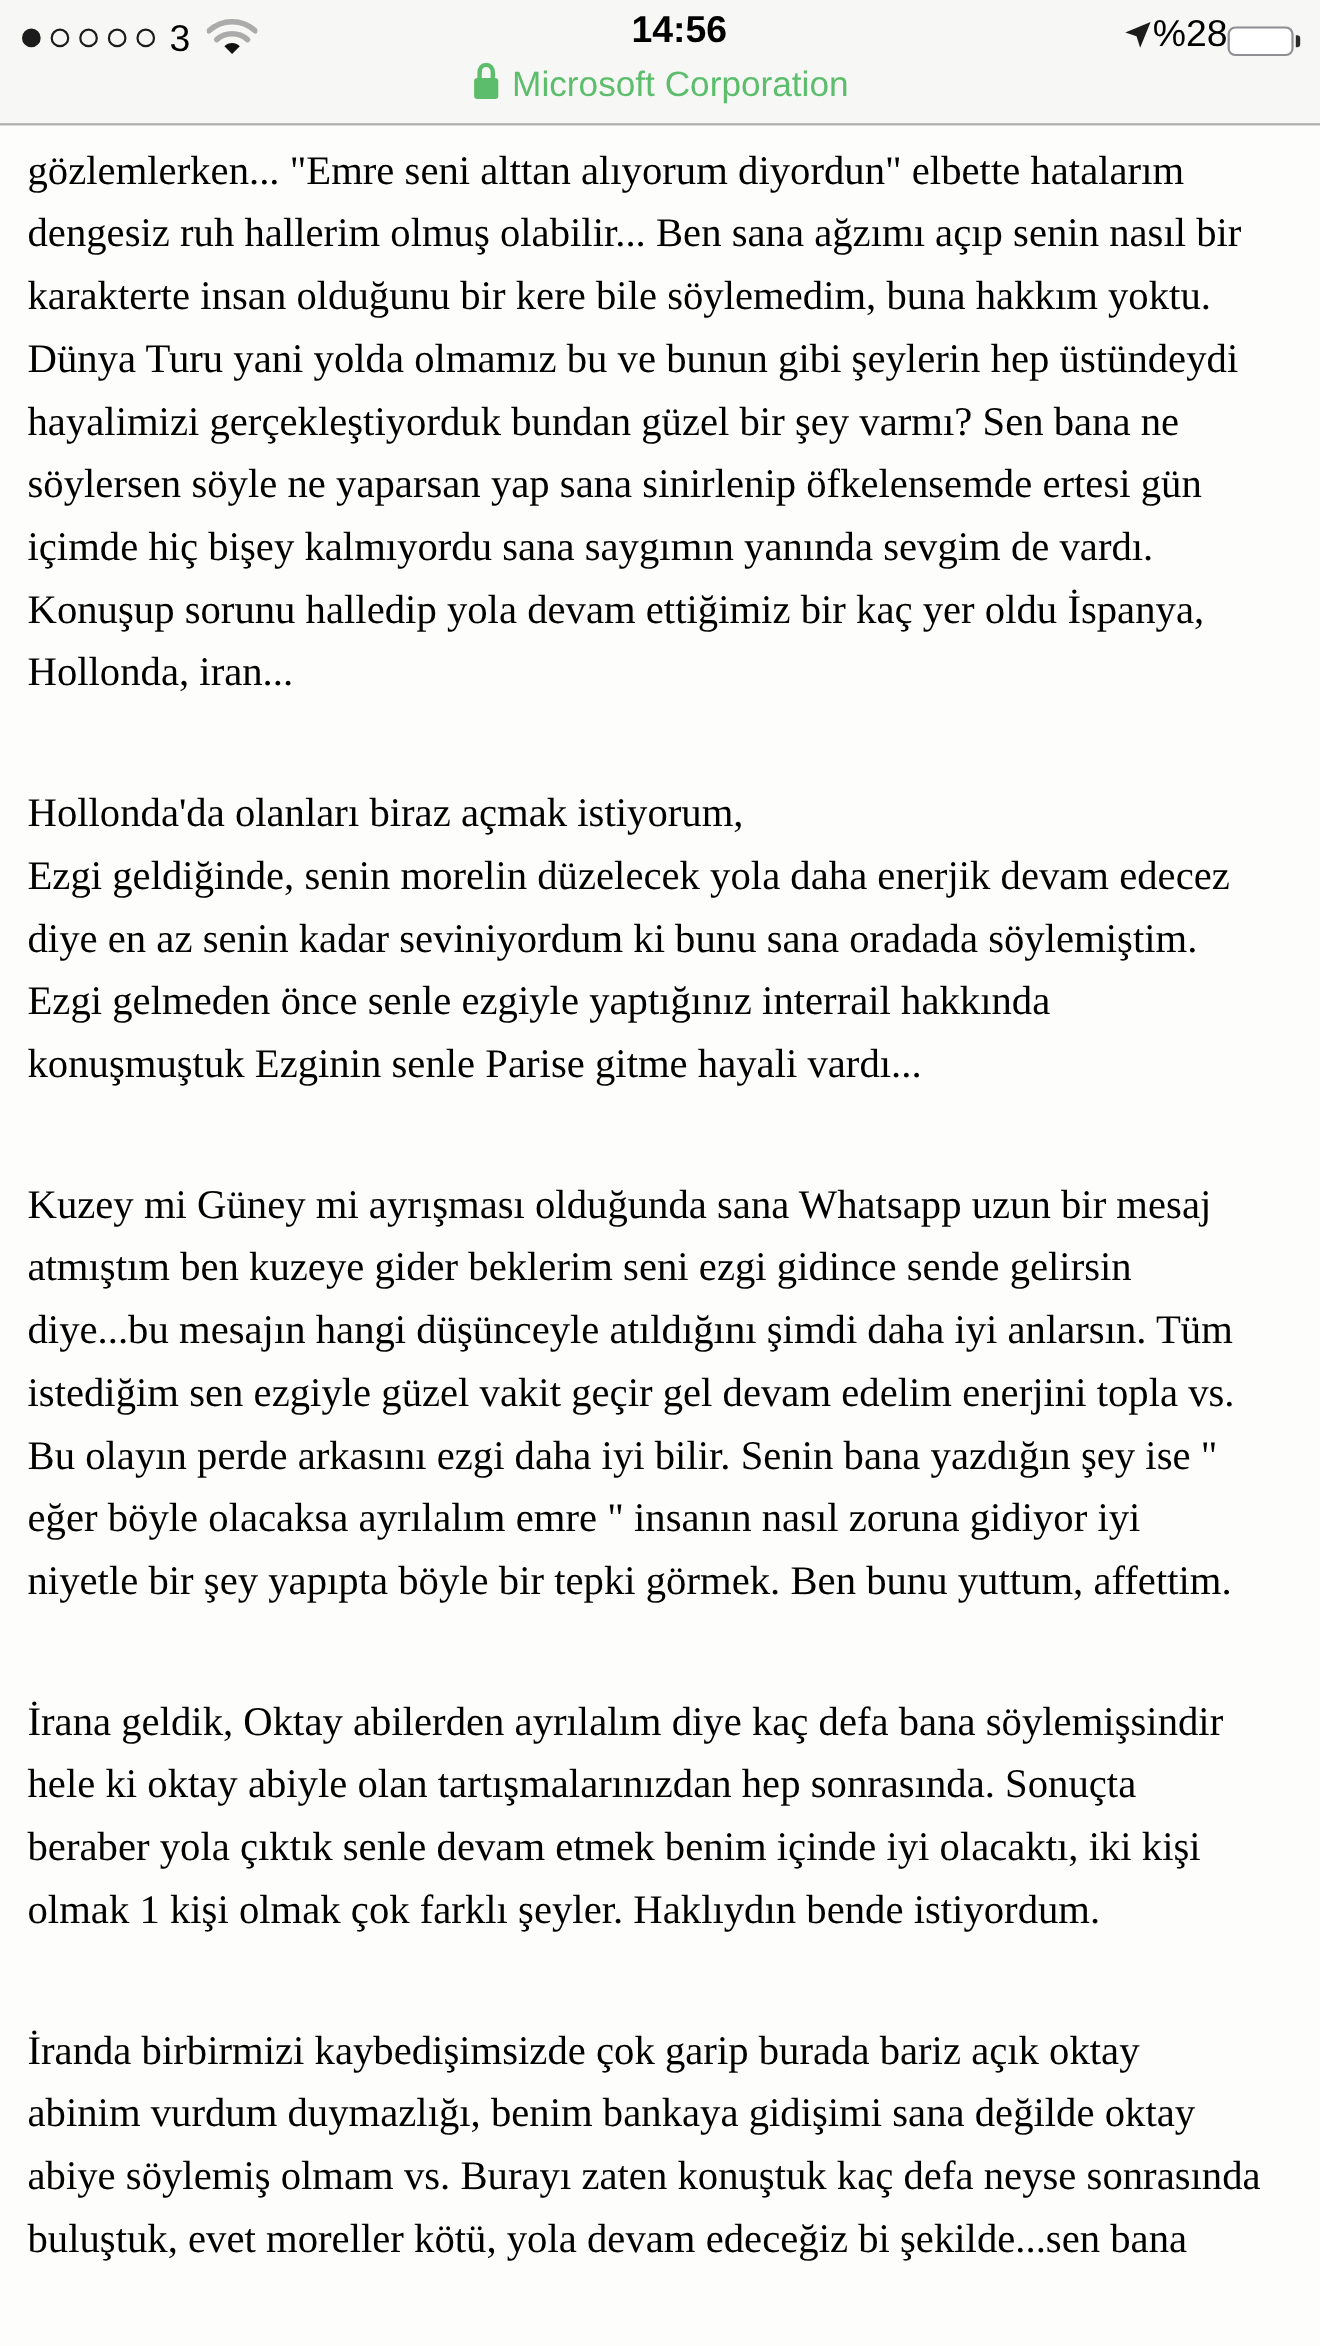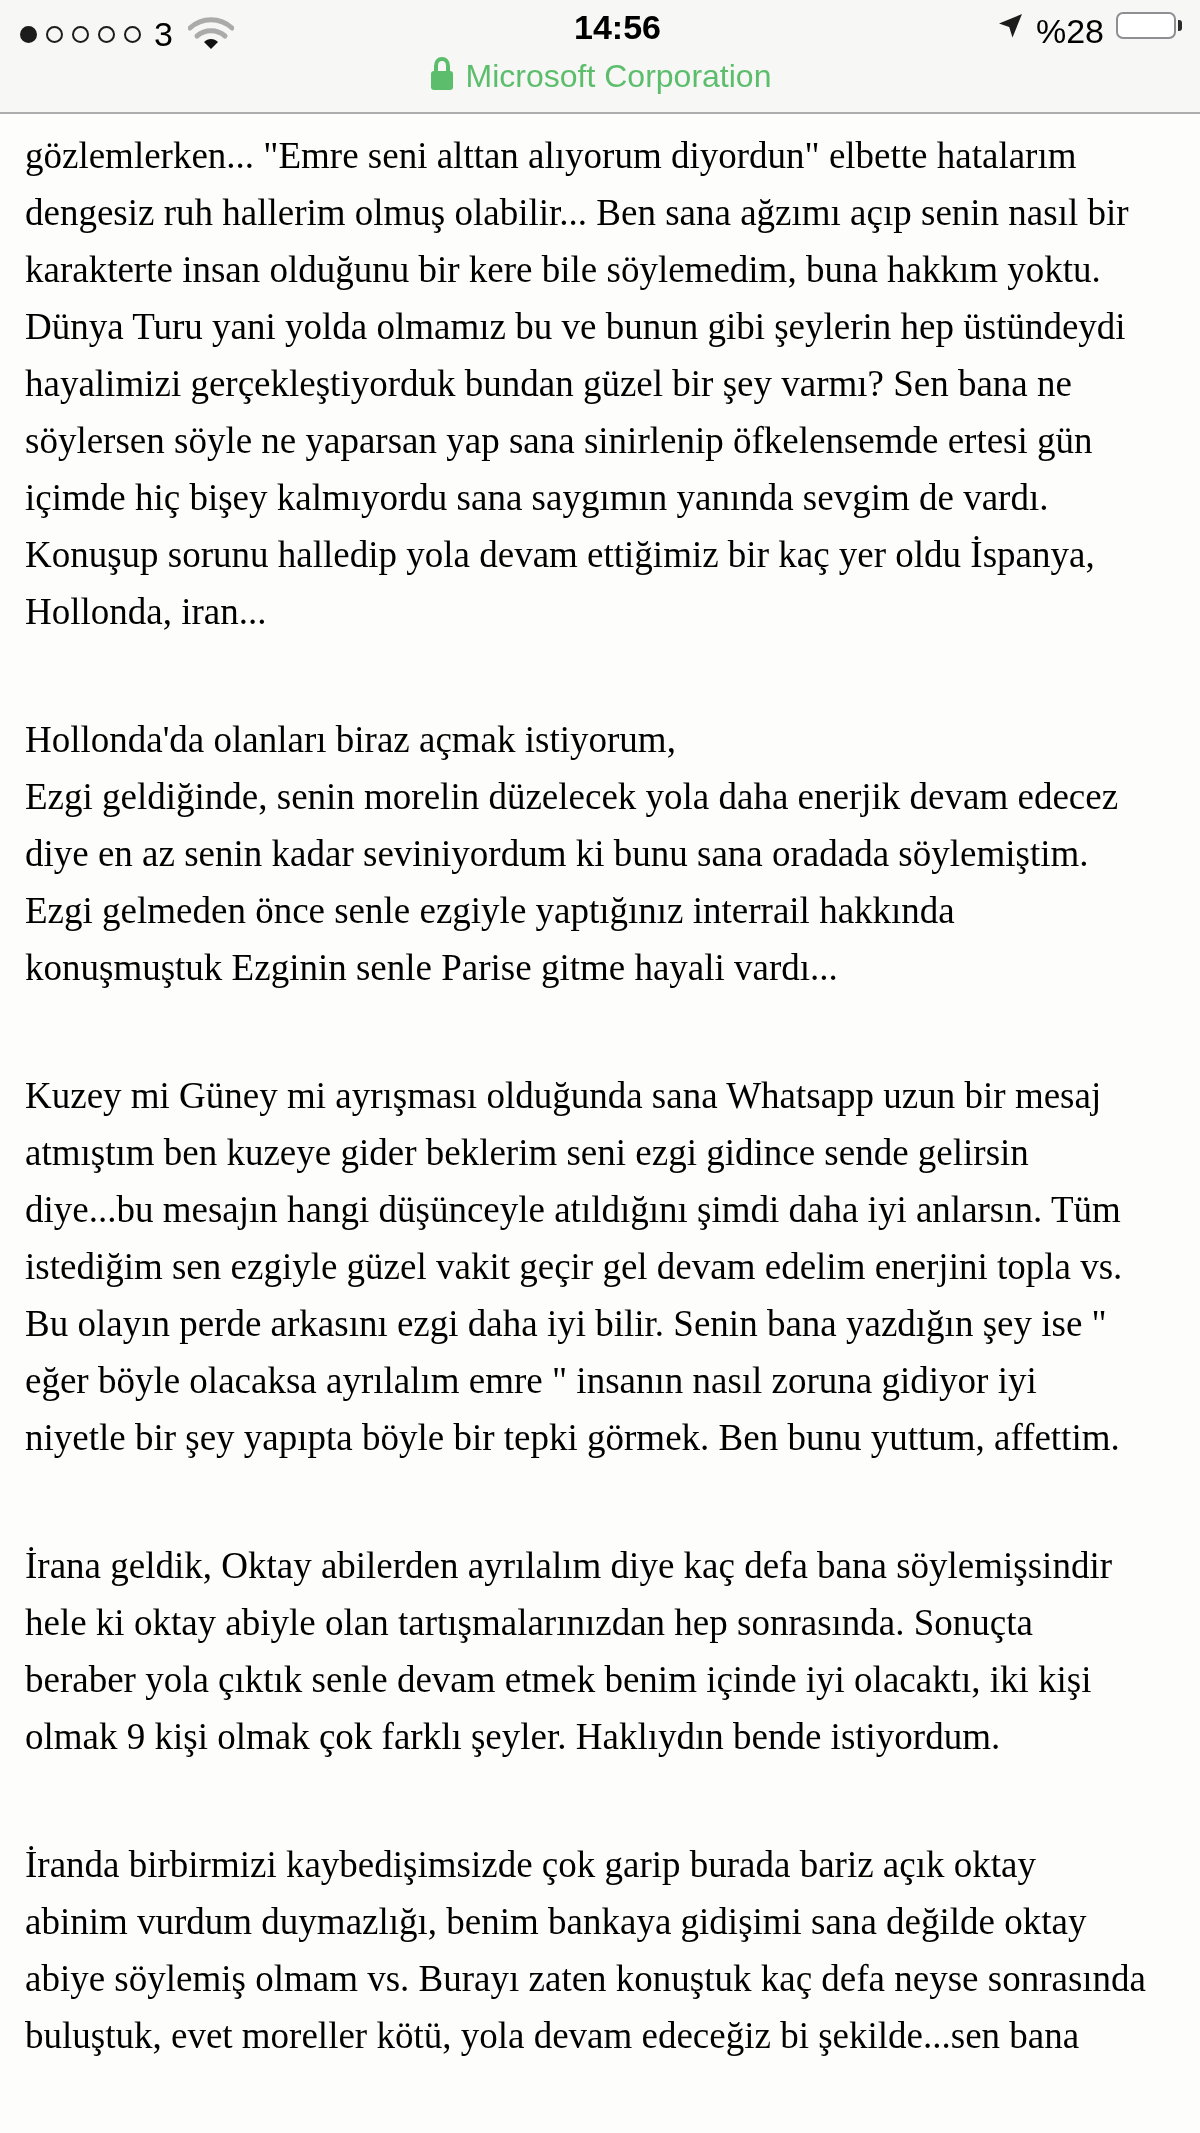--- a/index.html
+++ b/index.html
@@ -55,22 +55,21 @@
     font-weight: 700;
     color: #000;
     margin-left: 35px;
   }
 
   .sb-right {
     position: absolute;
     right: 18px;
     top: 12px;
     display: flex;
-    align-items: flex-start;
-    gap: 12px;
+    align-items: flex-end;
   }
   .batt-label { font-size: 34px; color: #000; }
   .battery { display: flex; align-items: center; }
   .batt-body {
     width: 60px; height: 27px;
     border: 2px solid #8e8e93;
     border-radius: 7px;
     box-sizing: border-box;
     background: #fff;
     padding: 2px;
@@ -185,18 +184,18 @@
     <p class="para">Kuzey mi Güney mi ayrışması olduğunda sana Whatsapp uzun bir mesaj
 atmıştım ben kuzeye gider beklerim seni ezgi gidince sende gelirsin
 diye...bu mesajın hangi düşünceyle atıldığını şimdi daha iyi anlarsın. Tüm
 istediğim sen ezgiyle güzel vakit geçir gel devam edelim enerjini topla vs.
 Bu olayın perde arkasını ezgi daha iyi bilir. Senin bana yazdığın şey ise "
 eğer böyle olacaksa ayrılalım emre " insanın nasıl zoruna gidiyor iyi
 niyetle bir şey yapıpta böyle bir tepki görmek. Ben bunu yuttum, affettim.</p>
     <p class="para">İrana geldik, Oktay abilerden ayrılalım diye kaç defa bana söylemişsindir
 hele ki oktay abiyle olan tartışmalarınızdan hep sonrasında. Sonuçta
 beraber yola çıktık senle devam etmek benim içinde iyi olacaktı, iki kişi
-olmak 9 kişi olmak çok farklı şeyler. Haklıydın bende istiyordum.</p>
+olmak 1 kişi olmak çok farklı şeyler. Haklıydın bende istiyordum.</p>
     <p class="para">İranda birbirmizi kaybedişimsizde çok garip burada bariz açık oktay
 abinim vurdum duymazlığı, benim bankaya gidişimi sana değilde oktay
 abiye söylemiş olmam vs. Burayı zaten konuştuk kaç defa neyse sonrasında
 buluştuk, evet moreller kötü, yola devam edeceğiz bi şekilde...sen bana</p>
   </div>
 
 </body></html>

